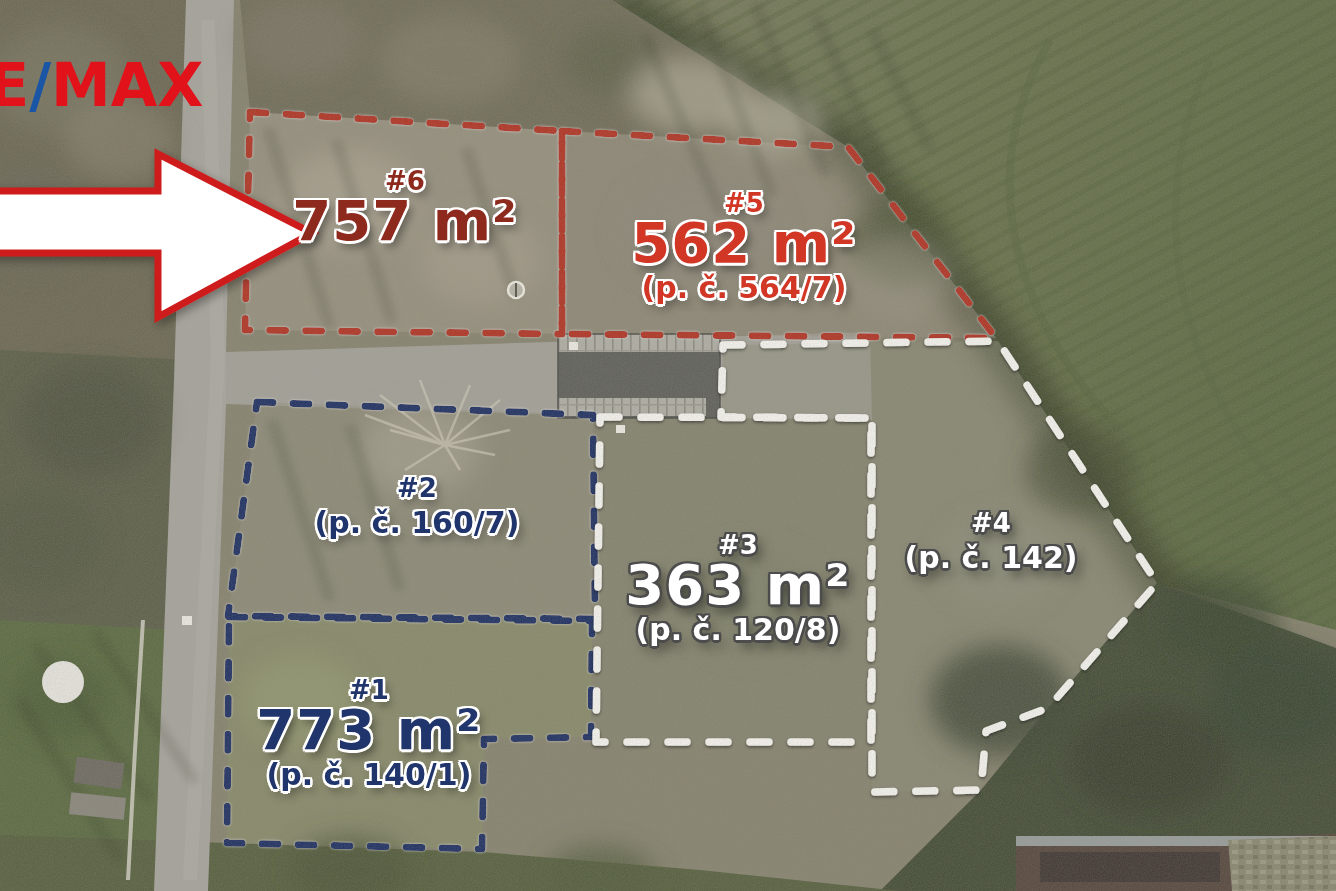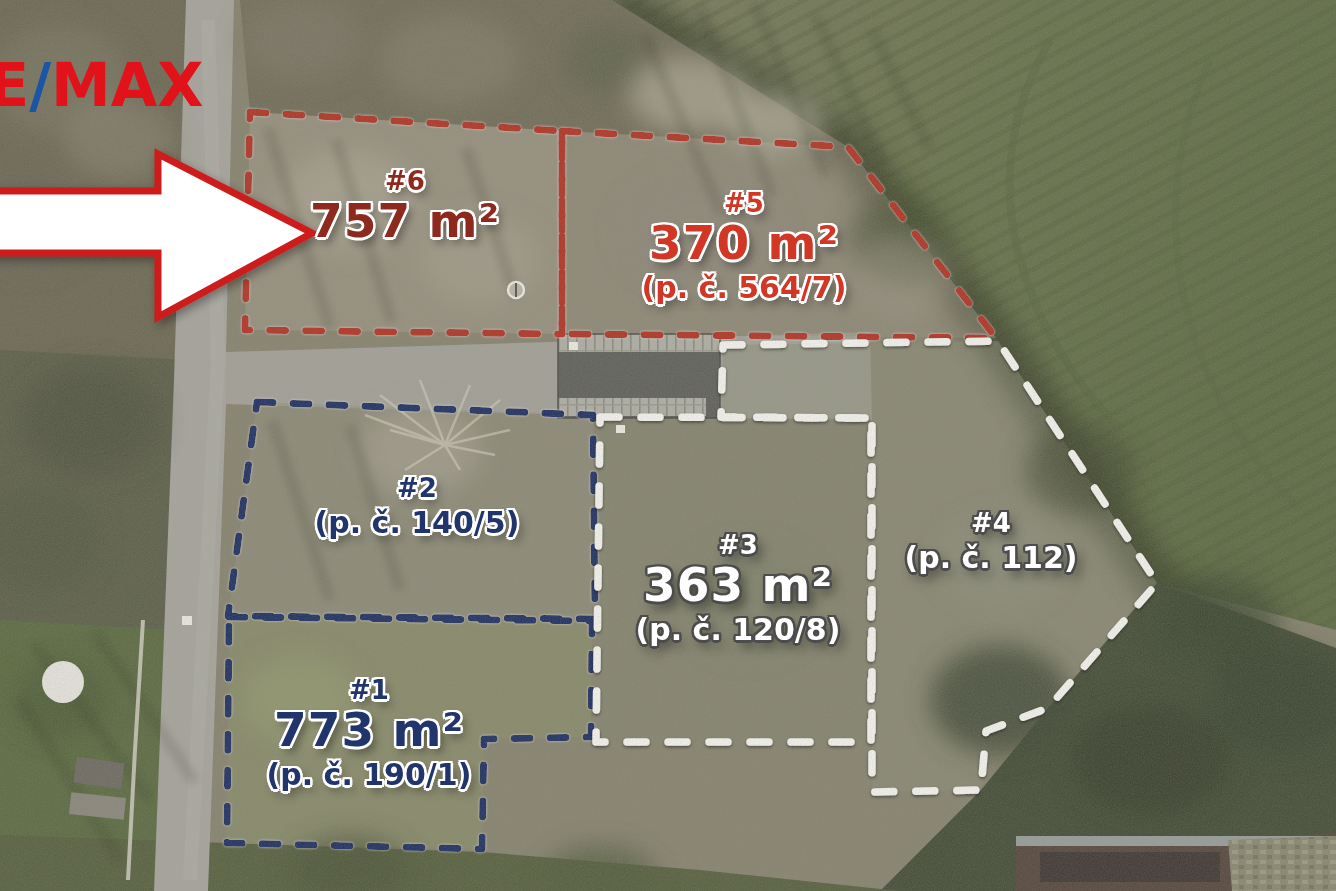--- a/index.html
+++ b/index.html
@@ -4,21 +4,21 @@
 <style>
   html,body{margin:0;padding:0;background:#2b2b2b;}
   .stage{
     position:relative;width:1336px;height:891px;overflow:hidden;
     background:#87836f;font-family:"DejaVu Sans",sans-serif;
   }
   .stage svg{position:absolute;left:0;top:0;}
   
   .label{position:absolute;transform:translateX(-50%);text-align:center;font-weight:700;white-space:nowrap;pointer-events:none;}
   .label .hash{font-size:26px;line-height:30px;font-weight:800;}
-  .label .area{font-size:47px;line-height:50px;font-weight:800;letter-spacing:1px;}
+  .label .area{font-size:56px;line-height:50px;font-weight:800;letter-spacing:1px;}
   .label .parcel{font-size:30px;line-height:40px;font-weight:700;}
   .label.light div{text-shadow:
      -2px -2px 0 #fff, 2px -2px 0 #fff, -2px 2px 0 #fff, 2px 2px 0 #fff,
      -2.5px 0 0 #fff, 2.5px 0 0 #fff, 0 -2.5px 0 #fff, 0 2.5px 0 #fff,
      4px 6px 10px rgba(0,0,0,.45);}
   .label.dark div{text-shadow:
      -2px -2px 0 #4c4c4c, 2px -2px 0 #4c4c4c, -2px 2px 0 #4c4c4c, 2px 2px 0 #4c4c4c,
      -2.5px 0 0 #4c4c4c, 2.5px 0 0 #4c4c4c, 0 -2.5px 0 #4c4c4c, 0 2.5px 0 #4c4c4c,
      5px 7px 12px rgba(0,0,0,.55);}
   .label.navy div{color:#21356d;}
@@ -210,39 +210,39 @@
 
   <div class="logo"><span class="r1">RE</span><span class="bl">/</span><span class="r2">MAX</span></div>
 
   <div class="label darkred light" style="left:405px;top:166px;">
     <div class="hash">#6</div>
     <div class="area">757 m²</div>
   </div>
 
   <div class="label red light" style="left:744px;top:188px;">
     <div class="hash">#5</div>
-    <div class="area">370 m²</div>
+    <div class="area">562 m²</div>
     <div class="parcel">(p. č. 564/7)</div>
   </div>
 
   <div class="label navy light" style="left:417px;top:473px;">
     <div class="hash">#2</div>
-    <div class="parcel">(p. č. 140/5)</div>
+    <div class="parcel">(p. č. 160/7)</div>
   </div>
 
   <div class="label navy light" style="left:369px;top:675px;">
     <div class="hash">#1</div>
     <div class="area">773 m²</div>
-    <div class="parcel">(p. č. 190/1)</div>
+    <div class="parcel">(p. č. 140/1)</div>
   </div>
 
   <div class="label white dark" style="left:738px;top:530px;">
     <div class="hash">#3</div>
     <div class="area">363 m²</div>
     <div class="parcel">(p. č. 120/8)</div>
   </div>
 
   <div class="label white dark" style="left:991px;top:508px;">
     <div class="hash">#4</div>
-    <div class="parcel">(p. č. 112)</div>
+    <div class="parcel">(p. č. 142)</div>
   </div>
 
 </div>
 
 </body></html>

